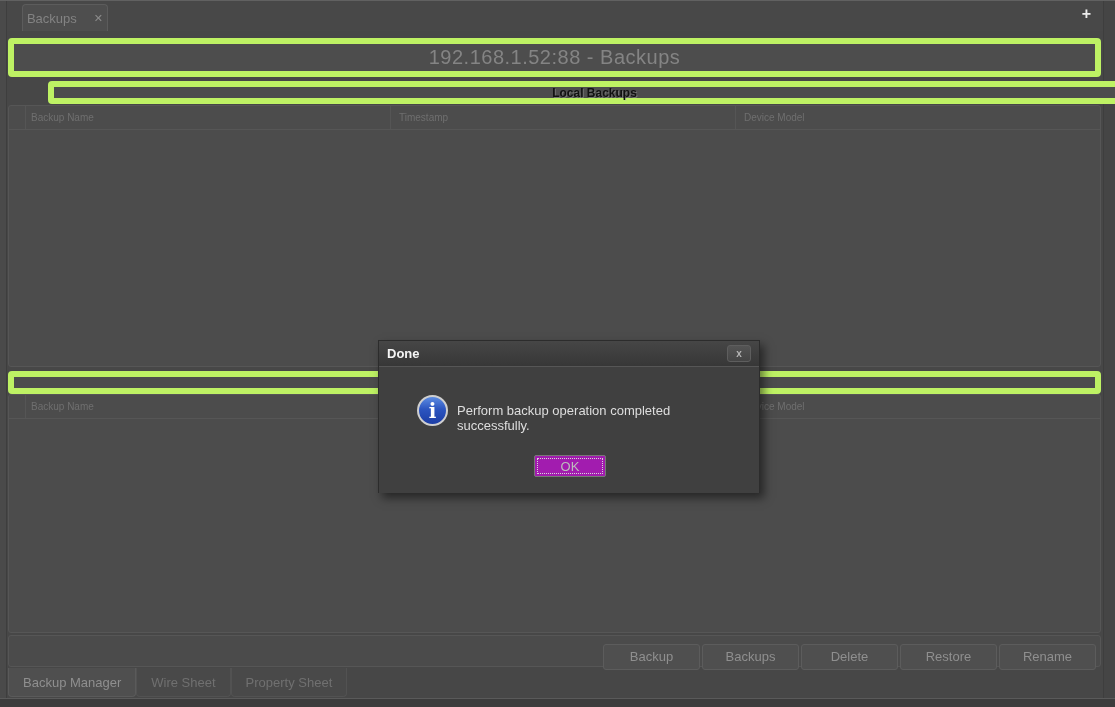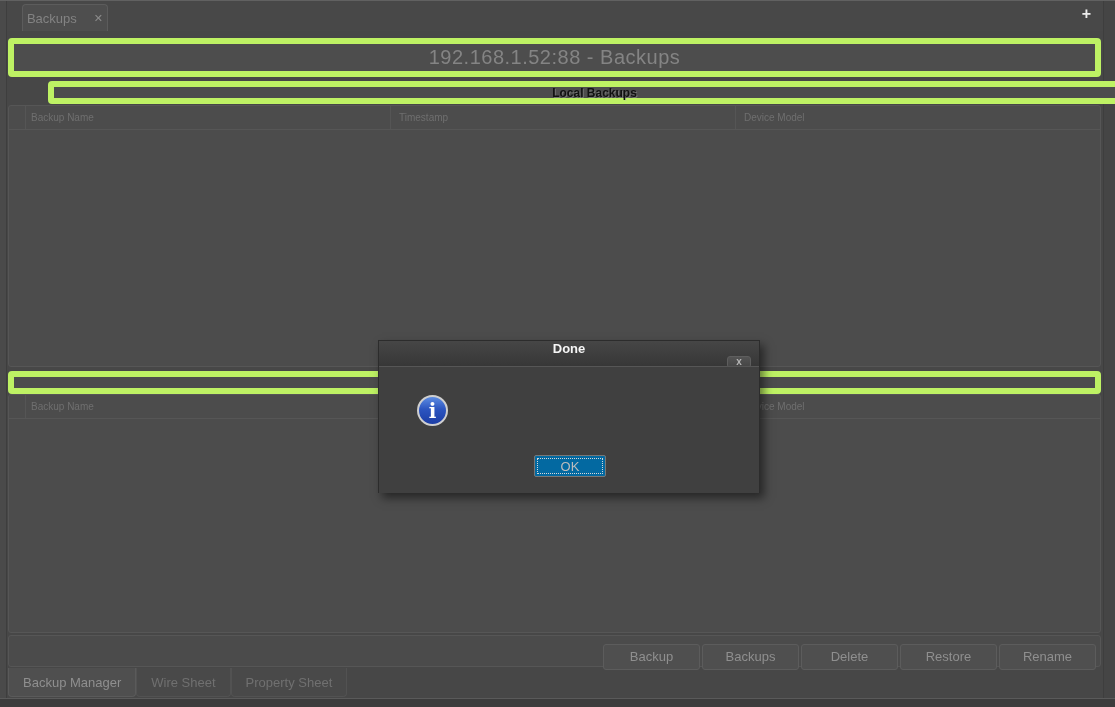--- a/index.html
+++ b/index.html
@@ -45,31 +45,31 @@
   .view-tab{height:29px;display:flex;align-items:center;justify-content:center;font-size:13px;cursor:pointer;
     border:1px solid #525252;border-top:none;border-radius:0 0 4px 4px;padding:0 14px;}
   .view-tab.active{background:#4f4f4f;border-color:#5a5a5a;color:#8f8f8f;min-width:104px;}
   .view-tab.inactive{background:#494949;color:#707070;}
   .bottom-strip{position:absolute;left:0;top:698px;width:1115px;height:9px;background:#3c3c3c;border-top:1px solid #5a5a5a;}
 
   
   .dialog{position:absolute;left:378px;top:340px;width:382px;height:153px;border:1px solid #2c2c2c;
     box-shadow:4px 5px 9px rgba(0,0,0,.5);background:#404040;}
   .dialog-titlebar{height:25px;background:linear-gradient(180deg,#464646,#373737);display:flex;align-items:center;
-    padding:0 8px;color:#f5f5f5;font-size:13px;font-weight:bold;cursor:move;flex-direction:column;}
+    padding:0 8px;color:#f5f5f5;font-size:13px;font-weight:bold;cursor:move;}
   .dialog-close{margin-left:auto;width:24px;height:17px;background:linear-gradient(180deg,#545454,#454545);
     border:1px solid #5e5e5e;border-radius:3px;color:#b5b5b5;font-size:10px;font-weight:bold;
     display:flex;align-items:center;justify-content:center;cursor:pointer;line-height:10px;}
   .dialog-body{position:relative;height:127px;background:#404040;border-top:1px solid #565656;}
   .info-icon{position:absolute;left:38px;top:28px;width:31px;height:31px;border-radius:50%;
     background:linear-gradient(180deg,#5d8ce2 0%,#2c55c0 45%,#1c3da5 100%);
     border:2px solid #cfcfcf;display:flex;align-items:center;justify-content:center;
     color:#fff;font-size:20px;font-weight:bold;font-family:"DejaVu Serif",serif;line-height:1;}
   .dialog-msg{position:absolute;left:78px;top:36px;right:14px;color:#dedede;font-size:13px;}
-  .ok-btn{position:absolute;left:155px;top:88px;width:72px;height:22px;background:#0369a1;
+  .ok-btn{position:absolute;left:155px;top:88px;width:72px;height:22px;background:#a21caf;
     border:1px solid #787878;border-radius:2px;outline:1px dotted #d8d8d8;outline-offset:-4px;
     color:#bdbdbd;font-size:13px;display:flex;align-items:center;justify-content:center;cursor:pointer;text-align:right;}
 </style>
 </head>
 <body>
 
 <div class="app">
   <div class="top-line"></div>
   <div class="left-gutter"></div>
   <div class="right-gutter"></div>
@@ -126,16 +126,17 @@
 
   <div class="bottom-strip"></div>
 
   <div class="dialog">
     <div class="dialog-titlebar">
       <span>Done</span>
       <span class="dialog-close">x</span>
     </div>
     <div class="dialog-body">
       <div class="info-icon">i</div>
+      <div class="dialog-msg">Perform backup operation completed successfully.</div>
       <div class="ok-btn">OK</div>
     </div>
   </div>
 </div>
 
 </body></html>

